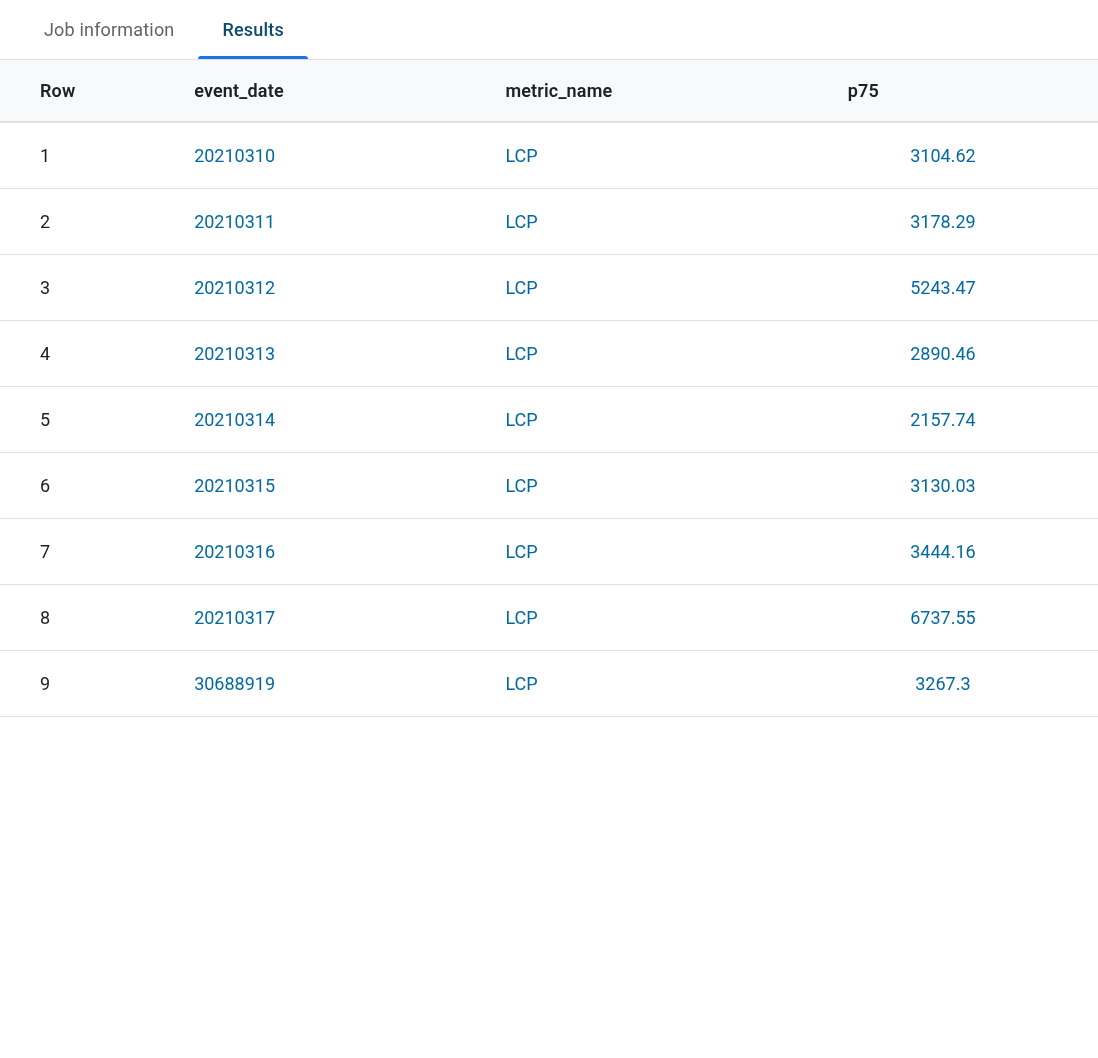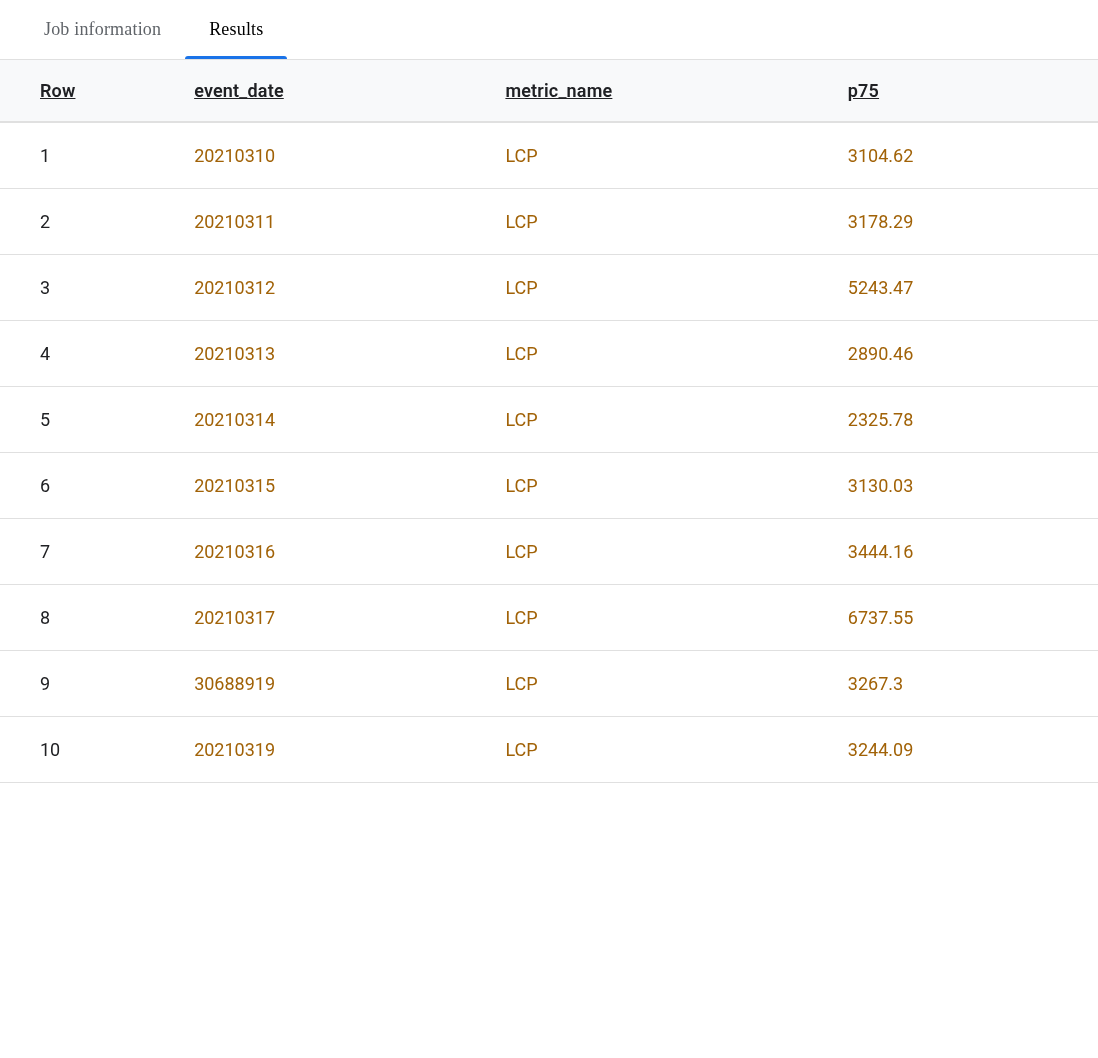--- a/index.html
+++ b/index.html
@@ -15,39 +15,38 @@
       width: 1098px;
       min-height: 1058px;
     }
 
     .tabs {
       display: flex;
       align-items: center;
       border-bottom: 1px solid #e0e0e0;
       padding: 0 20px;
       height: 60px;
-      font-family: Liberation Serif, serif;
     }
 
     .tab {
       padding: 0 24px;
       height: 100%;
       display: flex;
       align-items: center;
       font-size: 18px;
       color: #5f6368;
       cursor: pointer;
       position: relative;
       white-space: nowrap;
       font-weight: 400;
       letter-spacing: 0.01em;
     }
 
     .tab.active {
-      color: #000000;
+      color: #0c4a6e;
       font-weight: 500;
     }
 
     .tab.active::after {
       content: '';
       position: absolute;
       bottom: 0;
       left: 0;
       right: 0;
       height: 3px;
@@ -71,21 +70,20 @@
       border-bottom: 2px solid #e0e0e0;
     }
 
     thead th {
       padding: 20px 30px;
       text-align: left;
       font-weight: 600;
       color: #202124;
       font-size: 18px;
       letter-spacing: 0.01em;
-      text-decoration: underline;
     }
 
     thead th:first-child {
       padding-left: 40px;
       width: 100px;
     }
 
     thead th:nth-child(2) {
       width: 200px;
     }
@@ -97,32 +95,32 @@
     thead th:nth-child(4) {
       width: 180px;
     }
 
     tbody tr {
       border-bottom: 1px solid #e0e0e0;
     }
 
     tbody td {
       padding: 22px 30px;
-      color: #a16207;
+      color: #0369a1;
       font-size: 18px;
       vertical-align: middle;
     }
 
     tbody td:first-child {
       padding-left: 40px;
       color: #202124;
     }
 
     tbody td:nth-child(4) {
-      text-align: left;
+      text-align: center;
       padding-right: 60px;
     }
   </style>
 </head>
 <body>
 
 <div class="tabs" id="tabs-container">
     <div class="tab">Job information</div>
     <div class="tab active">Results</div>
   </div>
@@ -159,21 +157,21 @@
         <tr>
           <td>4</td>
           <td>20210313</td>
           <td>LCP</td>
           <td>2890.46</td>
         </tr>
         <tr>
           <td>5</td>
           <td>20210314</td>
           <td>LCP</td>
-          <td>2325.78</td>
+          <td>2157.74</td>
         </tr>
         <tr>
           <td>6</td>
           <td>20210315</td>
           <td>LCP</td>
           <td>3130.03</td>
         </tr>
         <tr>
           <td>7</td>
           <td>20210316</td>
@@ -185,21 +183,15 @@
           <td>20210317</td>
           <td>LCP</td>
           <td>6737.55</td>
         </tr>
         <tr>
           <td>9</td>
           <td>30688919</td>
           <td>LCP</td>
           <td>3267.3</td>
         </tr>
-        <tr>
-          <td>10</td>
-          <td>20210319</td>
-          <td>LCP</td>
-          <td>3244.09</td>
-        </tr>
       </tbody>
   </table>
 </div>
 
 </body></html>

